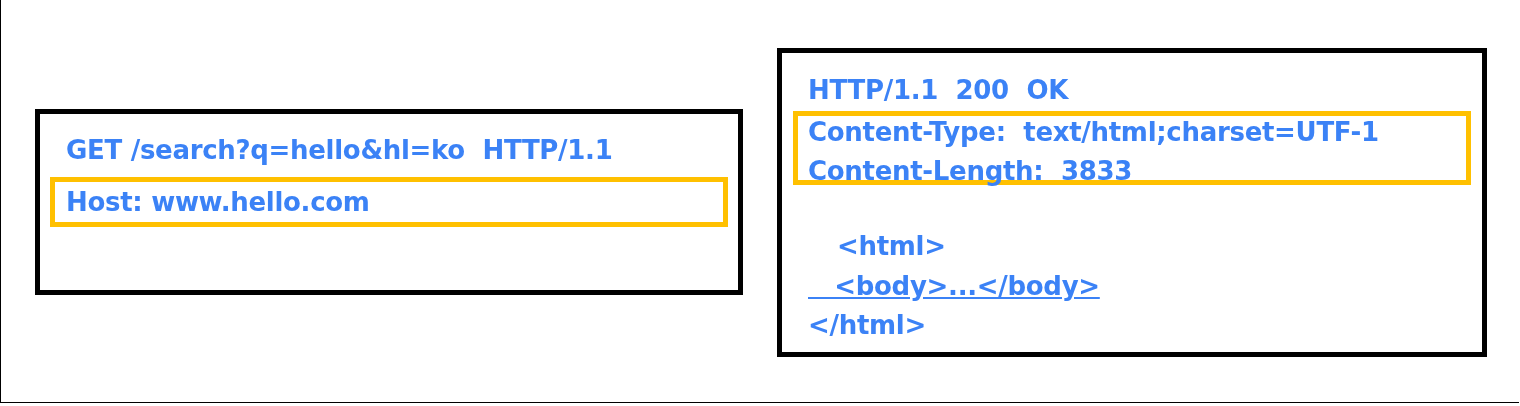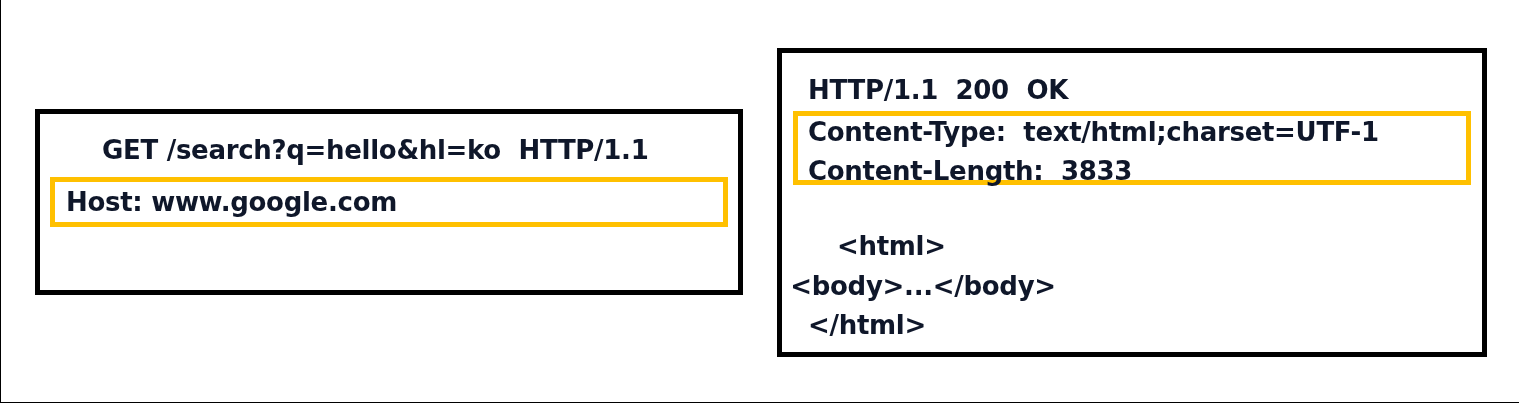--- a/index.html
+++ b/index.html
@@ -6,33 +6,33 @@
     body { width: 1520px; height: 406px; position: relative; overflow: hidden;
            font-family: "DejaVu Sans", sans-serif; }
     .frame { position: absolute; left: 0; top: 0; width: 1519px; height: 403px;
              border-left: 1.5px solid #000; border-bottom: 1.5px solid #000; box-sizing: border-box; }
     .box { position: absolute; border: 5px solid #000; background: #fff; box-sizing: border-box; }
     .req-box { left: 35px; top: 109px; width: 708px; height: 186px; }
     .res-box { left: 777px; top: 48px; width: 710px; height: 309px; }
     .hl { position: absolute; border: 5px solid #FFC000; box-sizing: border-box; }
     .req-hl { left: 50px; top: 177px; width: 678px; height: 50px; }
     .res-hl { left: 793px; top: 111px; width: 678px; height: 74px; }
-    .line { position: absolute; font-weight: bold; font-size: 26px; color: #0f172a;
+    .line { position: absolute; font-weight: bold; font-size: 26px; color: #3b82f6;
             white-space: pre; line-height: 32px; letter-spacing: -0.3px; }
   </style>
 </head>
 <body>
 
 <div class="frame"></div>
 
 <div class="box req-box"></div>
 <div class="hl req-hl"></div>
-<div class="line" style="left:66px; top:134px;margin-left:36px;">GET /search?q=hello&amp;hl=ko  HTTP/1.1</div>
-<div class="line" style="left:66px; top:186px;">Host: www.google.com</div>
+<div class="line" style="left:66px; top:134px;">GET /search?q=hello&amp;hl=ko  HTTP/1.1</div>
+<div class="line" style="left:66px; top:186px;">Host: www.hello.com</div>
 
 <div class="box res-box"></div>
 <div class="hl res-hl"></div>
 <div class="line" style="left:808px; top:74px;">HTTP/1.1  200  OK</div>
 <div class="line" style="left:808px; top:116px;">Content-Type:  text/html;charset=UTF-1</div>
 <div class="line" style="left:808px; top:155px;">Content-Length:  3833</div>
 <div class="line" style="left:808px; top:230px;margin-left:29px;">&lt;html&gt;</div>
-<div class="line" style="left:764px; top:270px;">   &lt;body&gt;...&lt;/body&gt;</div>
+<div class="line" style="left:808px; top:270px;text-decoration:underline;">   &lt;body&gt;...&lt;/body&gt;</div>
 <div class="line" style="left:808px; top:309px;text-align:center;">&lt;/html&gt;</div>
 
 </body></html>

